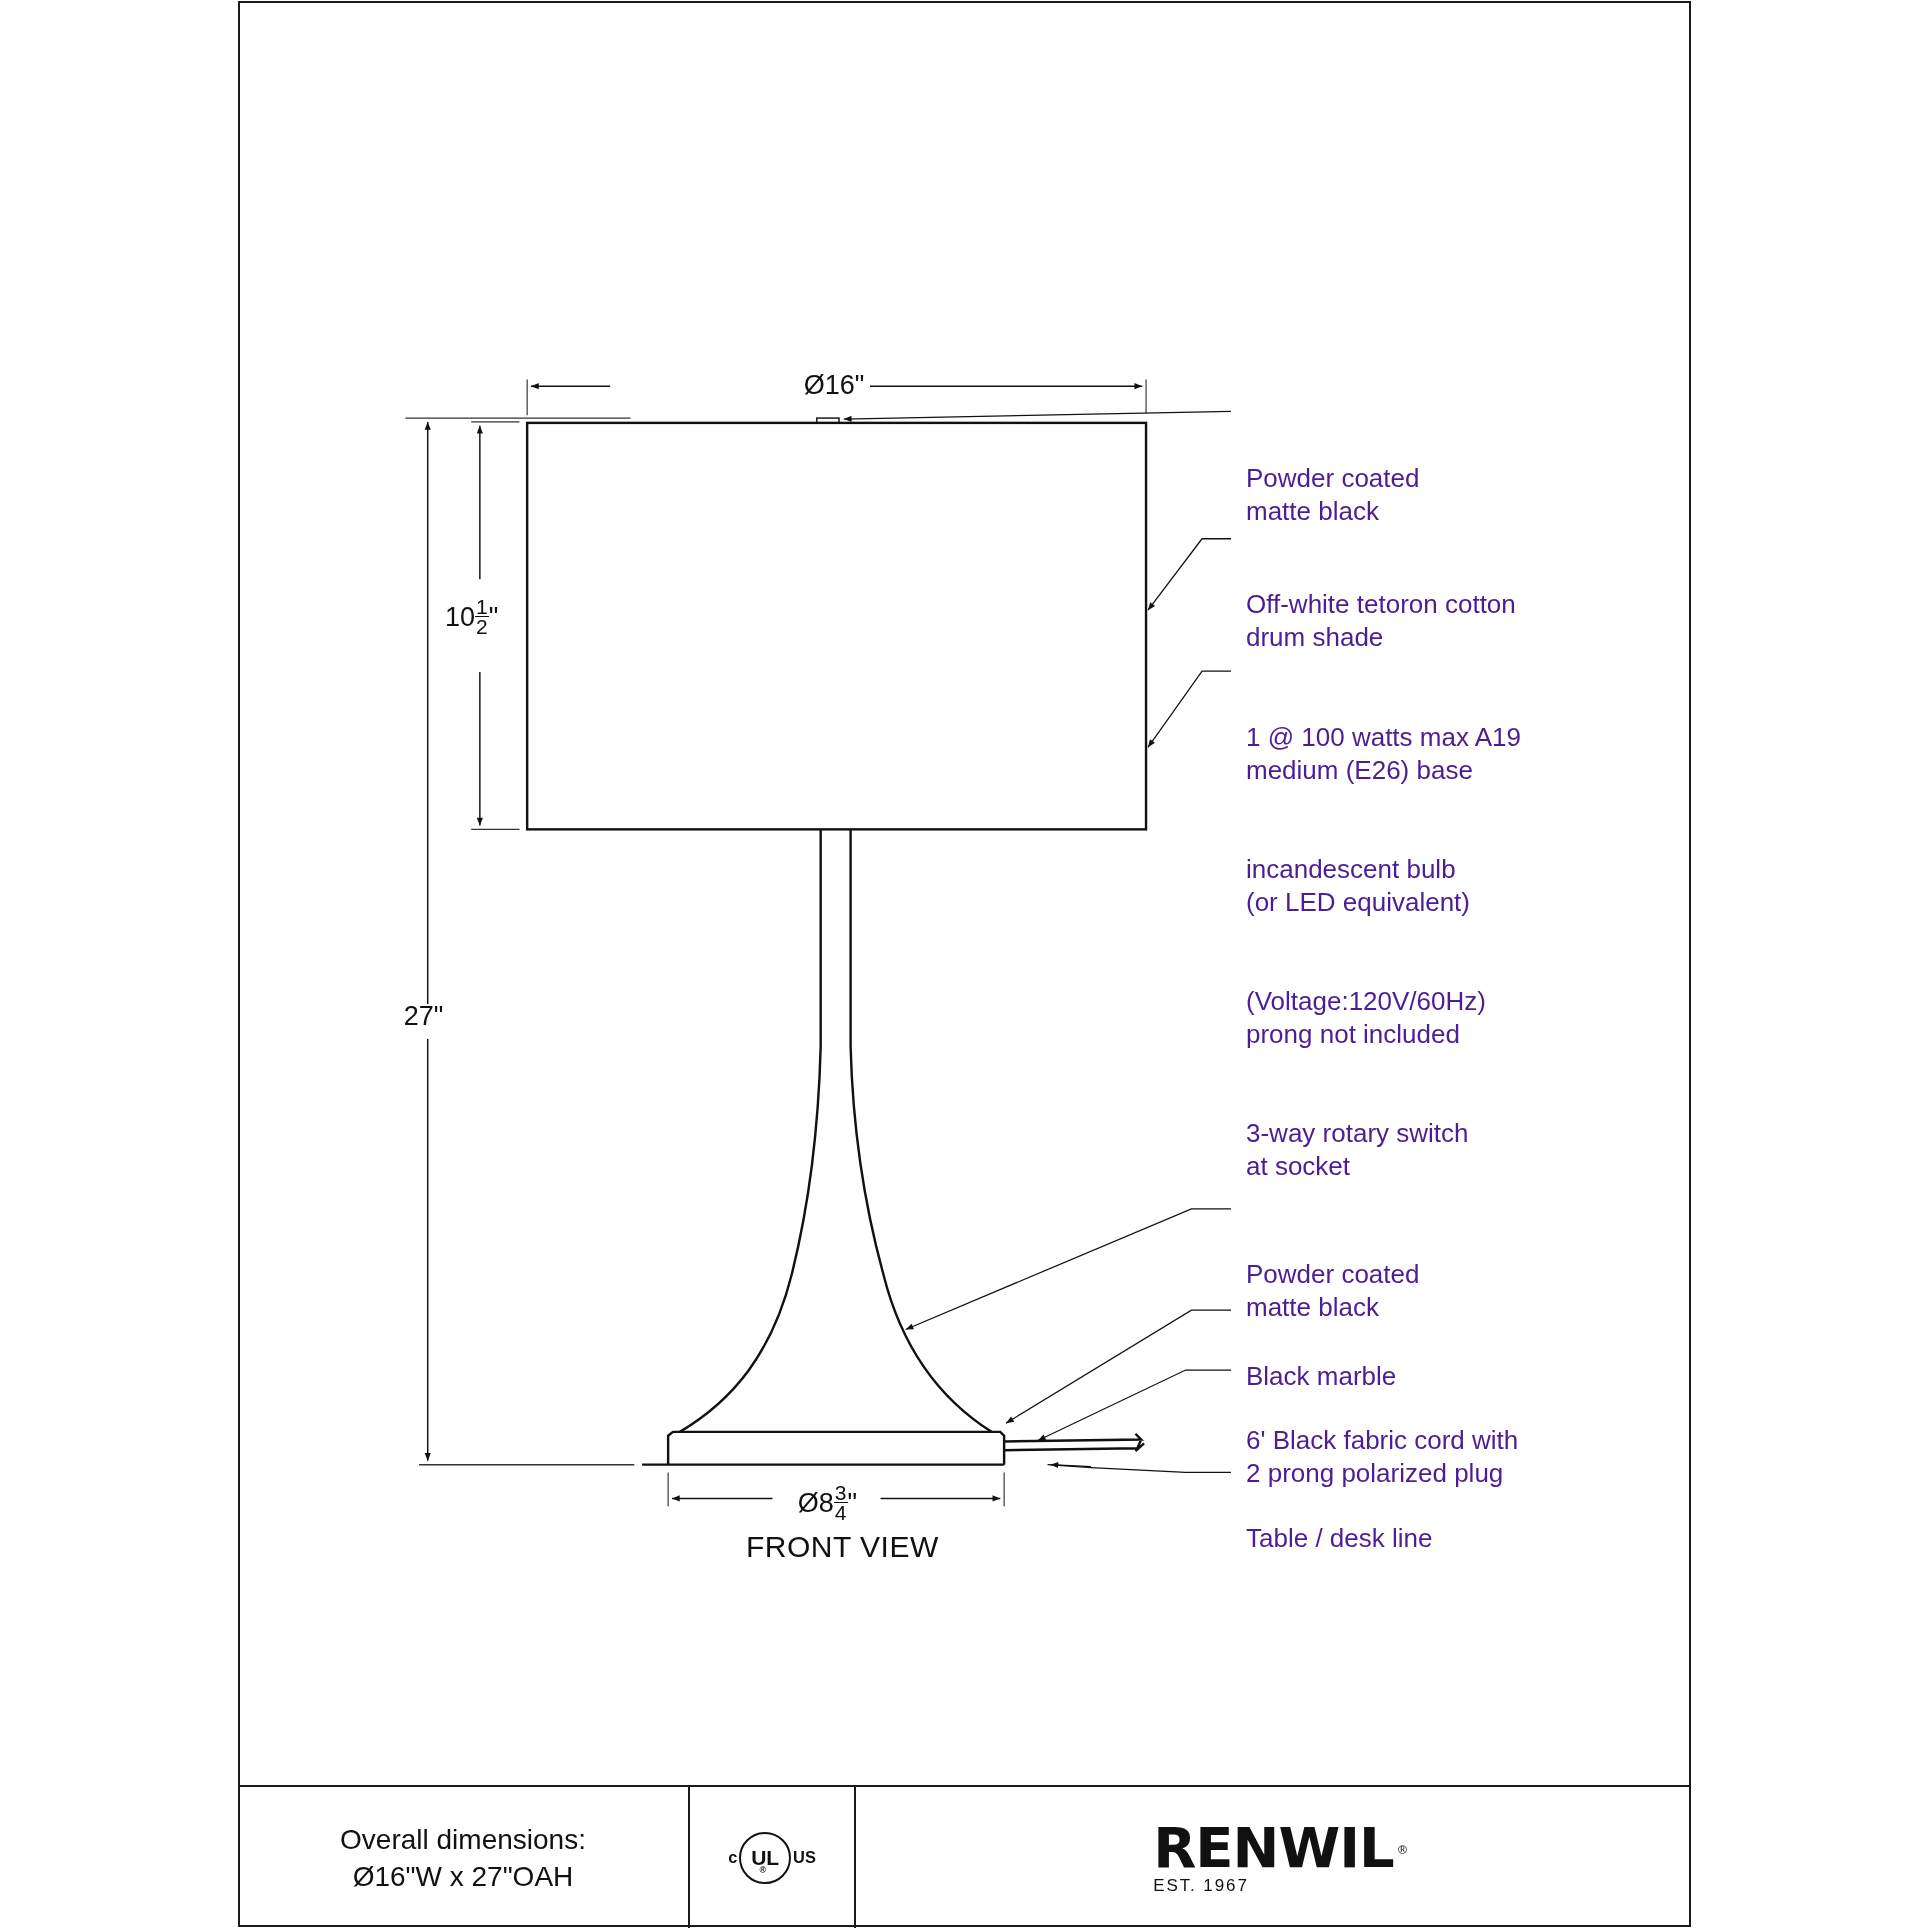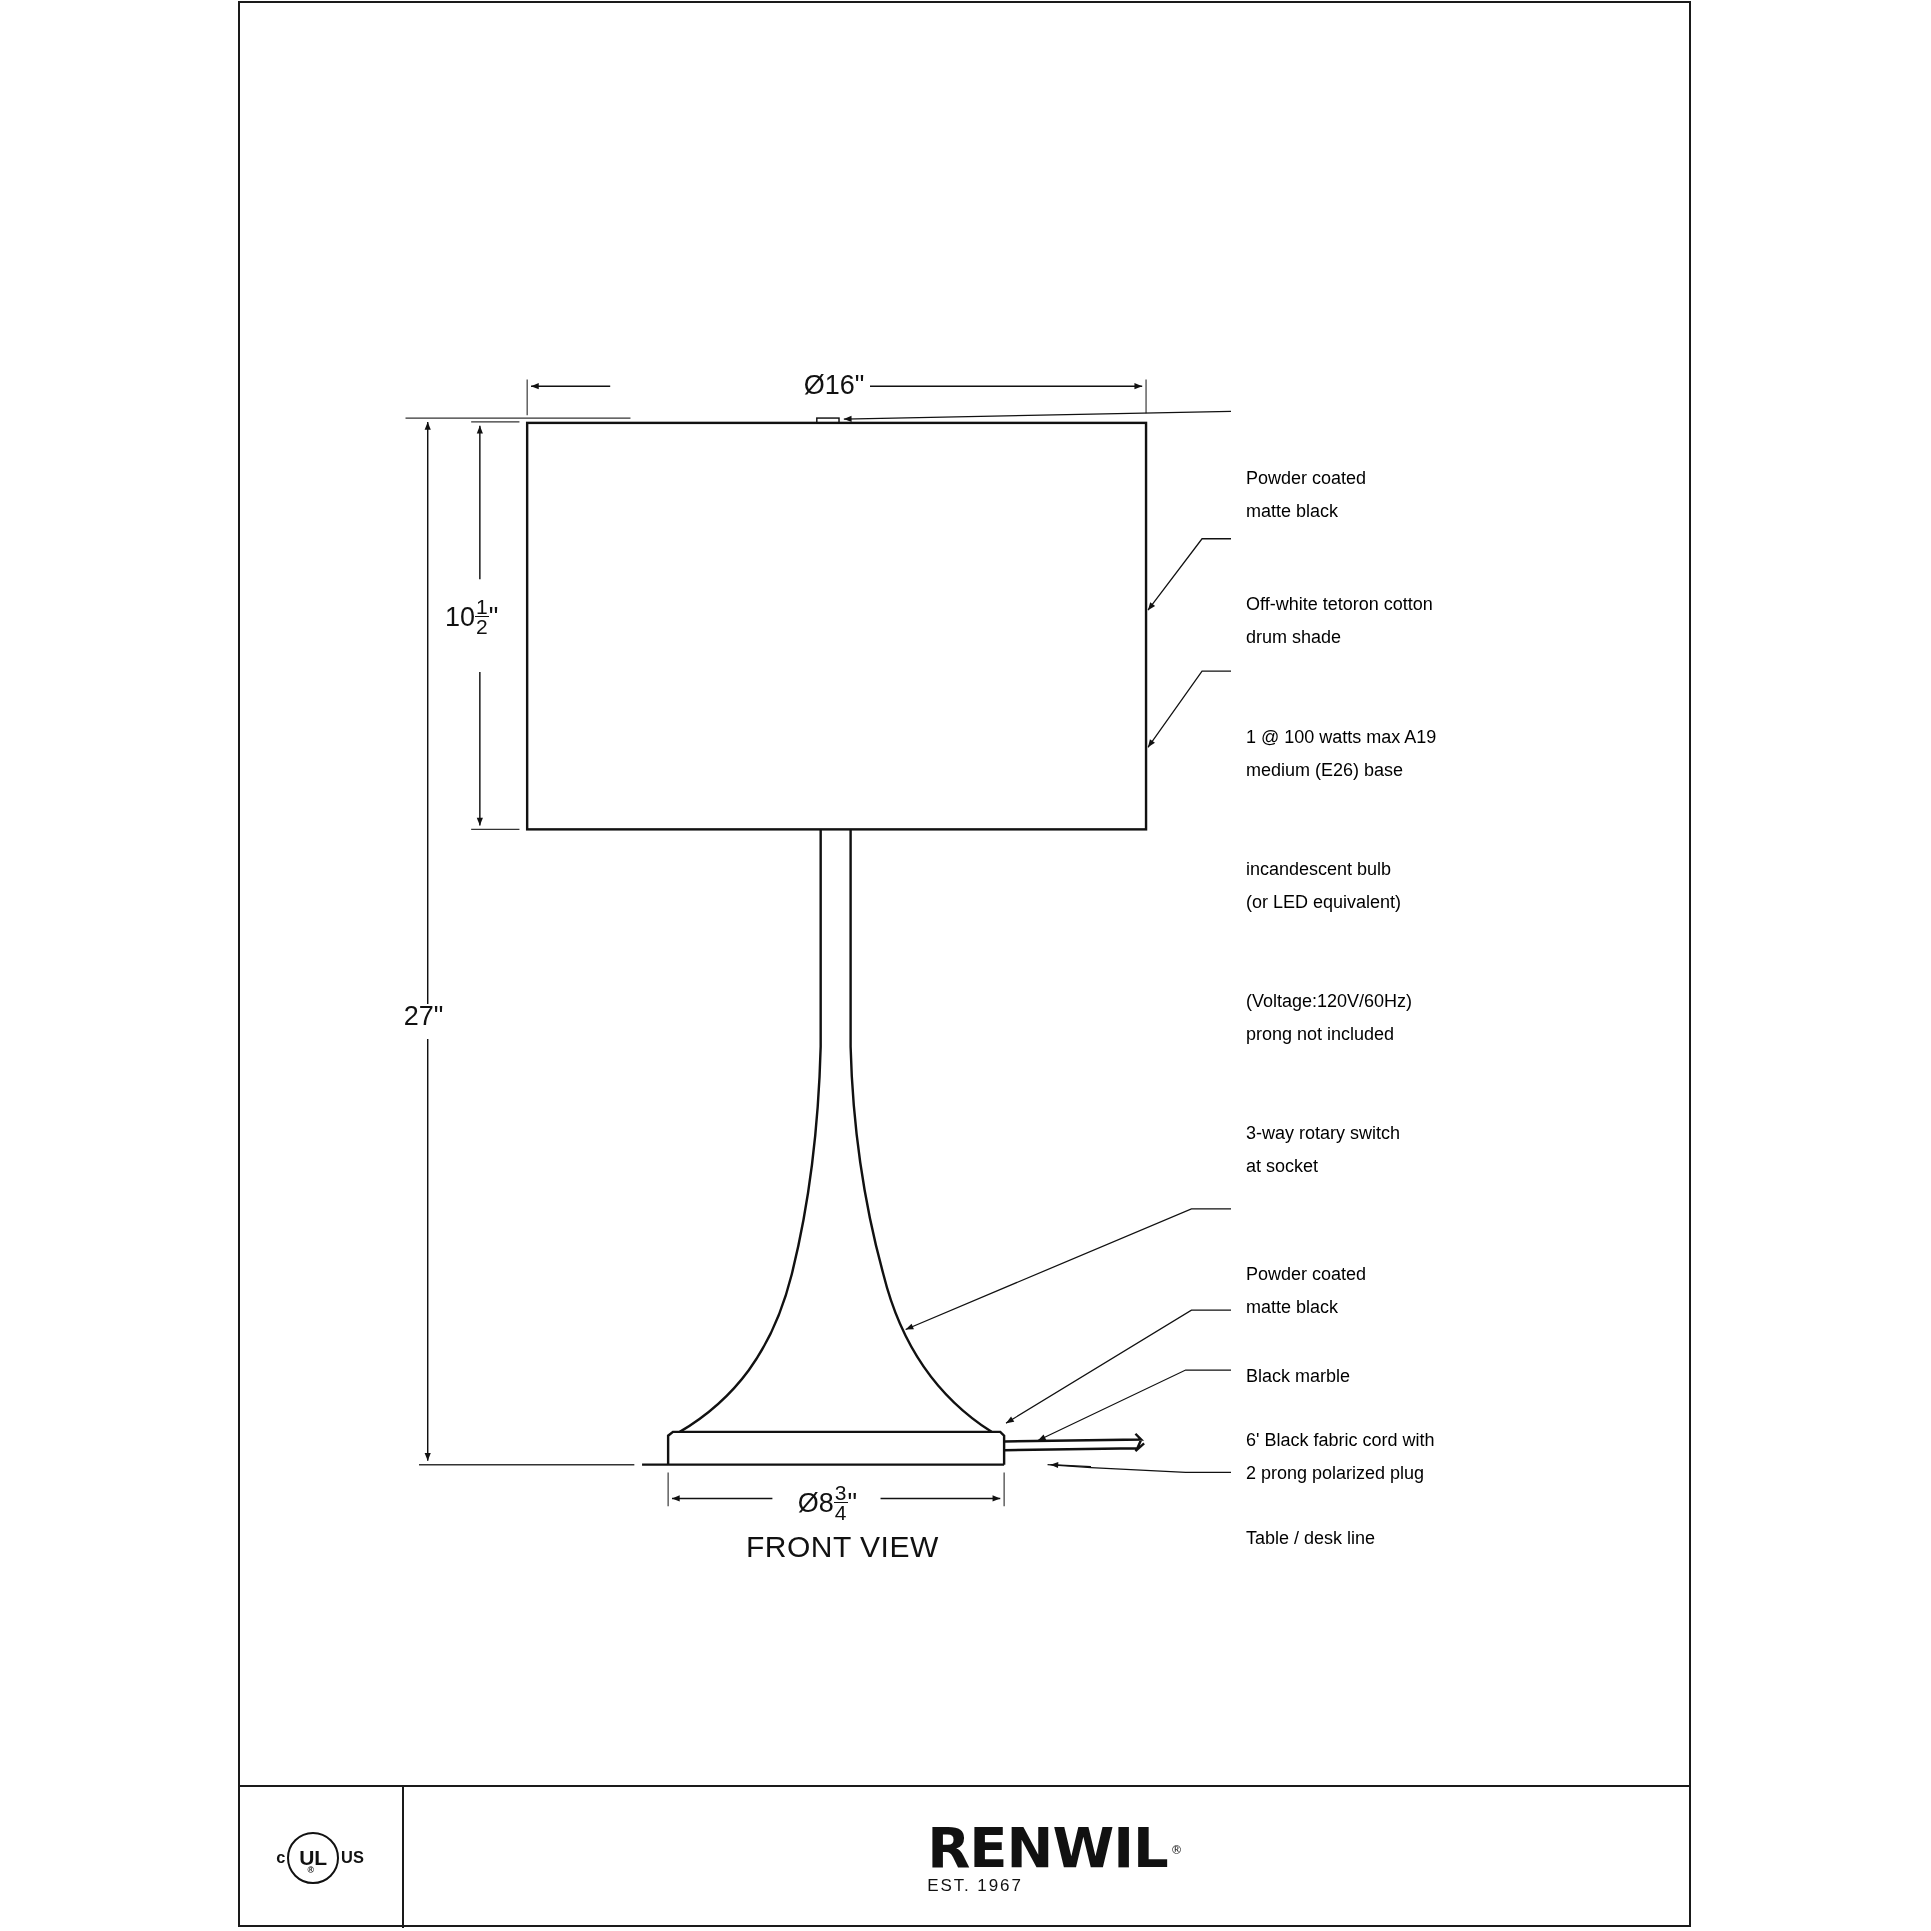--- a/index.html
+++ b/index.html
@@ -1,21 +1,21 @@
 <!DOCTYPE html>
 <html><head>
   <meta charset="utf-8">
   <style>
     html, body { margin: 0; padding: 0; background: #ffffff; }
     body { width: 1931px; height: 1931px; position: relative; overflow: hidden;
            font-family: "Liberation Sans", sans-serif; color: #111; }
     .sheet { position: absolute; left: 238px; top: 1px; width: 1453px; height: 1926px;
              border: 2.9px solid #1a1a1a; box-sizing: border-box; }
     svg.drawing { position: absolute; left: 0; top: 0; width: 1931px; height: 1931px; }
-    .callout { position: absolute; font-size: 18px; line-height: 33px; color: #000000; white-space: pre; }
+    .callout { position: absolute; font-size: 26px; line-height: 33px; color: #4c1d95; white-space: pre; }
     .callout div { white-space: nowrap; }
     .dim-label { position: absolute; font-size: 27px; color: #111; background: #fff; padding: 0 5.8px; line-height: 29px; }
     .frac { display: inline-flex; flex-direction: column; align-items: center; font-size: 21px; line-height: 19.3px; vertical-align: middle; position: relative; top: -1.9px; }
     .frac .num { border-bottom: 1.9px solid #111; padding: 0 1px; }
     .view-title { position: absolute; left: 746px; top: 1530px; font-size: 30px; letter-spacing: 0.5px; }
     .titleblock { position: absolute; left: 238px; top: 1785px; width: 1453px; height: 143px;
                   border-top: 2.9px solid #1a1a1a; display: flex; box-sizing: border-box; }
     .tb-cell { border-right: 2.9px solid #1a1a1a; display: flex; flex-direction: column;
                align-items: center; justify-content: center; font-size: 28px; line-height: 37px; text-align: center; }
     .tb-cell:last-child { border-right: none; }
@@ -123,20 +123,24 @@
   <div>Black  marble</div>
 </div>
 <div class="callout" style="left:1246px; top:1358px;">
   <div>6' Black fabric cord with</div><div>2 prong polarized plug</div>
 </div>
 <div class="callout" style="left:1246px; top:1456px;">
   <div>Table / desk line</div>
 </div>
 
 <div class="titleblock">
+  <div class="tb-cell" style="width:450px;">
+    <div>Overall dimensions:</div>
+    <div>Ø16"W x 27"OAH</div>
+  </div>
   <div class="tb-cell" style="width:164px;">
     <div class="ul-mark">
       <span>c</span>
       <span class="ul-circle">
           <span>UL</span>
           <span class="reg">®</span>
         </span>
       <span>US</span>
     </div>
   </div>

